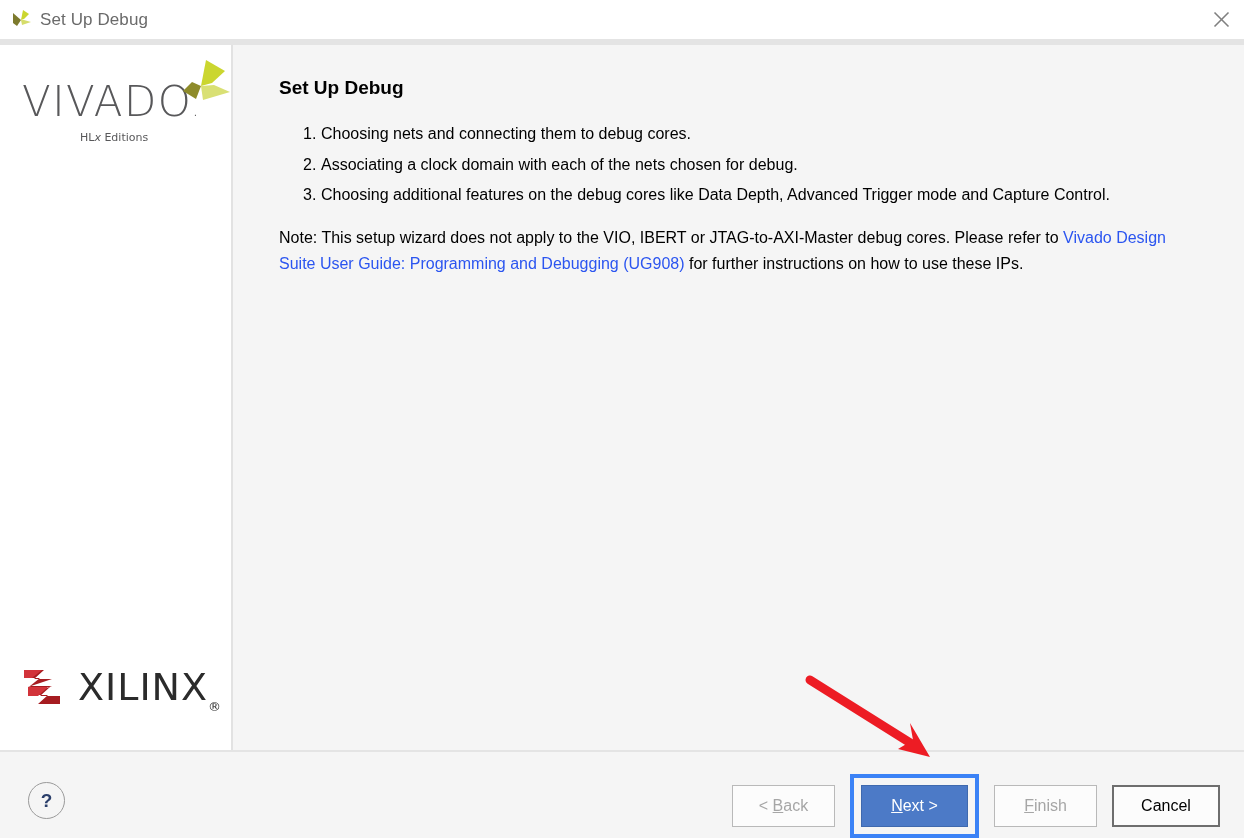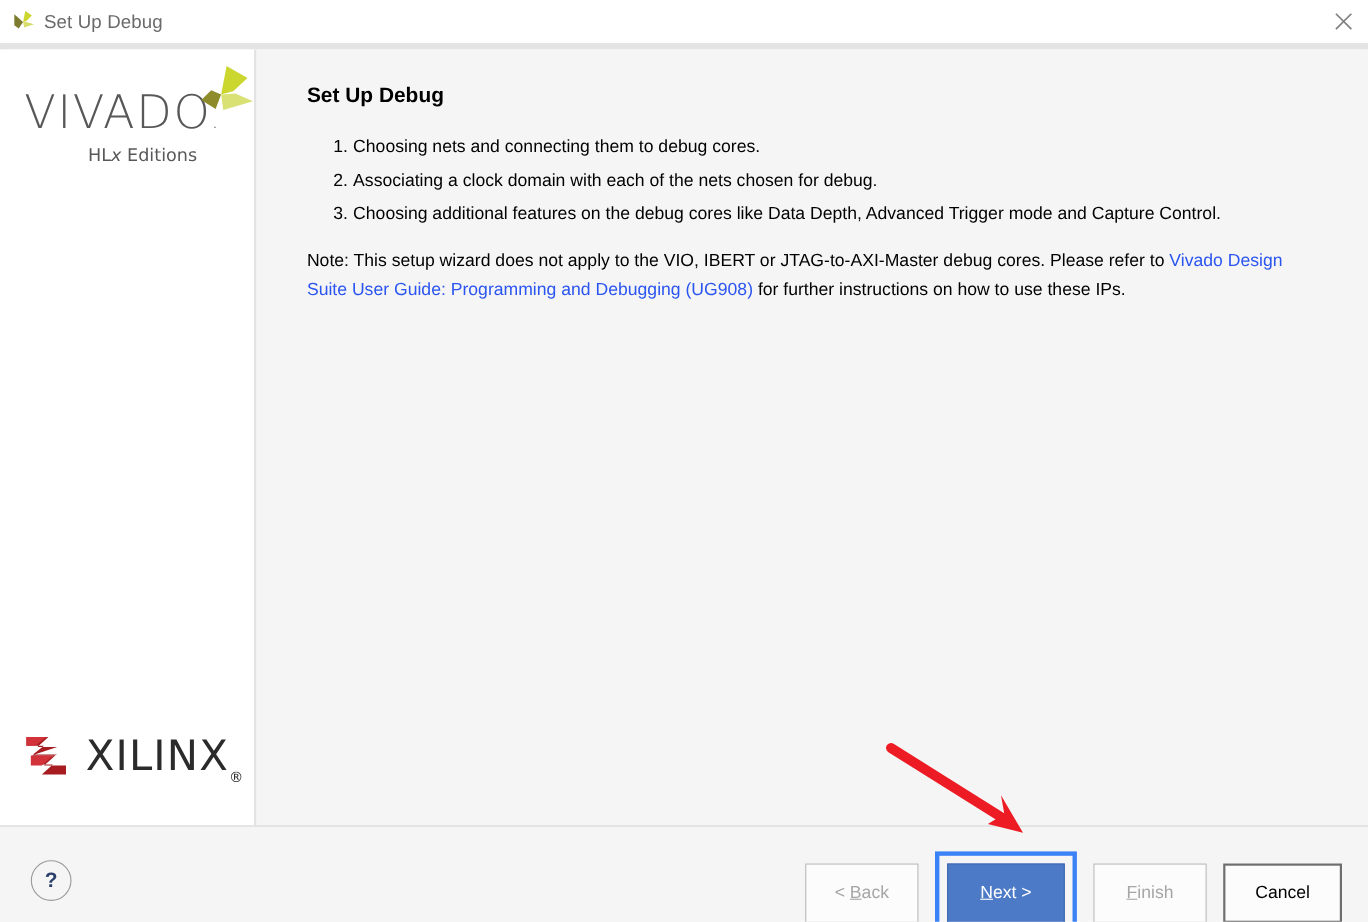--- a/index.html
+++ b/index.html
@@ -85,21 +85,21 @@
     font-weight: 300;
     line-height: 1;
   }
   .vivado-dot {
     font-size: 20px;
     vertical-align: baseline;
   }
   .vivado-sub {
     position: absolute;
     left: 58px; top: 68px;
-    font-size: 16px;
+    font-size: 11px;
     color: #58585a;
     font-family: "DejaVu Sans", sans-serif;
     white-space: nowrap;
   }
   .vivado-sub i { font-style: italic; }
   .vivado-mark {
     position: absolute;
     left: 148px; top: -8px;
     width: 62px; height: 62px;
   }
@@ -209,21 +209,21 @@
     font-family: "Liberation Sans", sans-serif;
   }
   .btn-row {
     position: absolute;
     right: 24px; top: 22px;
     display: flex;
     align-items: center;
     gap: 15px;
   }
   .wiz-btn {
-    height: 54px;
+    height: 42px;
     min-width: 103px;
     padding: 0 18px;
     font-size: 16px;
     font-family: "Liberation Sans", sans-serif;
     background: #fcfcfc;
     border: 1px solid #b9b9b9;
     display: flex;
     align-items: center;
     justify-content: center;
     white-space: nowrap;

